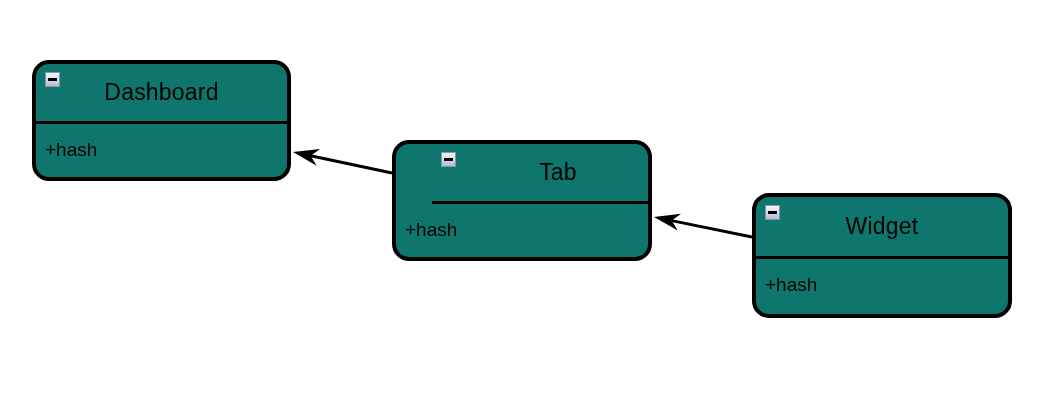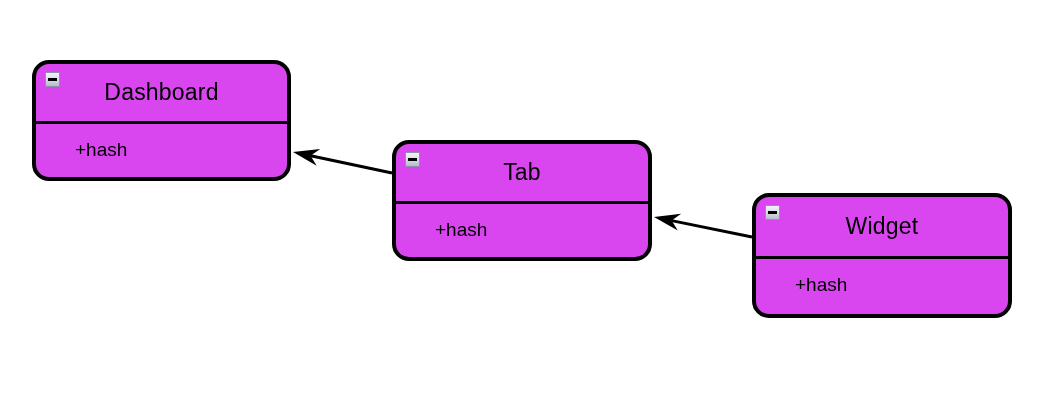--- a/index.html
+++ b/index.html
@@ -14,21 +14,21 @@
     position: relative;
     width: 1043px;
     height: 414px;
     background: #ffffff;
     overflow: hidden;
   }
   
   .uml-class {
     position: absolute;
     box-sizing: border-box;
-    background: #d946ef;
+    background: #0f766e;
     border: 4px solid #000000;
     border-radius: 17px;
     overflow: hidden;
   }
   .uml-header {
     position: relative;
     box-sizing: border-box;
     width: 100%;
     display: flex;
     align-items: center;
@@ -49,21 +49,20 @@
     display: flex;
     flex-direction: column;
     justify-content: flex-start;
   }
   .uml-attr {
     font-size: 19px;
     line-height: 1;
     color: #000000;
     white-space: nowrap;
     padding-top: 16px;
-    margin-left: 30px;
   }
   
   .collapse-icon {
     position: absolute;
     left: 9px;
     top: 8px;
     width: 15px;
     height: 15px;
     box-sizing: border-box;
     border: 1px solid #8b92ab;
@@ -99,21 +98,21 @@
         <span class="bar"></span>
       </span>
       <span class="uml-title">Dashboard</span>
     </div>
     <div class="uml-attrs" style="height: 53px;">
       <span class="uml-attr">+hash</span>
     </div>
   </div>
 
   <div class="uml-class" id="class-tab" style="left: 392px; top: 140px; width: 260px; height: 121px;">
-    <div class="uml-header" style="height: 60px;">
+    <div class="uml-header" style="height: 60px; margin-left: 36px;">
       <span class="collapse-icon" style="border-color: rgb(139, 146, 171);">
         <span class="bar"></span>
       </span>
       <span class="uml-title">Tab</span>
     </div>
     <div class="uml-attrs" style="height: 53px;">
       <span class="uml-attr">+hash</span>
     </div>
   </div>
 

